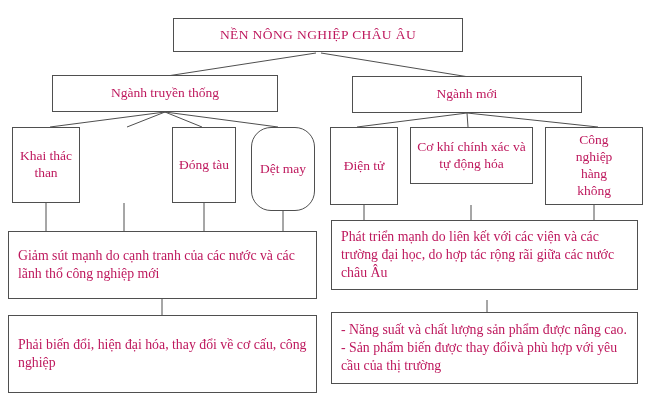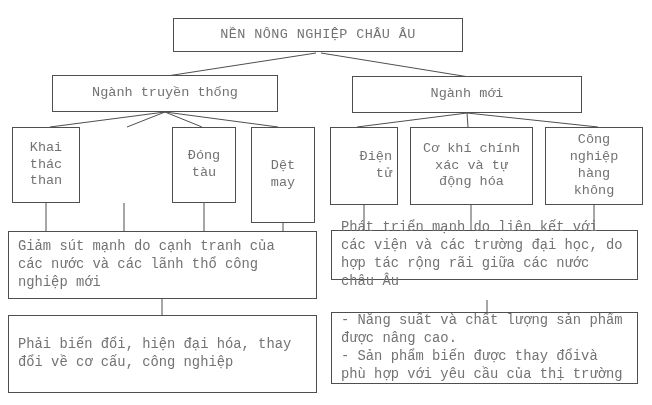--- a/index.html
+++ b/index.html
@@ -1,22 +1,22 @@
 <!DOCTYPE html>
 <html><head>
 <meta charset="utf-8">
 <style>
   html, body { margin: 0; padding: 0; background: #ffffff; }
   #stage {
     position: relative;
     width: 652px;
     height: 405px;
     background: #ffffff;
-    font-family: Liberation Mono, monospace;
-    color: #737373;
+    font-family: Liberation Serif, serif;
+    color: #be185d;
     overflow: hidden;
   }
   #connectors {
     position: absolute;
     left: 0; top: 0;
     width: 652px; height: 405px;
     z-index: 0;
   }
   .box {
     position: absolute;
@@ -84,31 +84,31 @@
 
   <div class="box" style="left:52px; top:75px; width:226px; height:37px;">Ngành truyền thống</div>
 
   <div class="box" style="left:352px; top:76px; width:230px; height:37px;">Ngành mới</div>
 
   <div class="box leaf" style="left:12px; top:127px; width:68px; height:76px;">Khai thác than</div>
 
 
   <div class="box leaf" style="left:172px; top:127px; width:64px; height:76px;">Đóng tàu</div>
 
-  <div class="box leaf" style="left:251px; top:127px; width:64px; height:96px;">Dệt may</div>
+  <div class="box leaf" style="left:251px; top:127px; width:64px; height:84px;border-radius:20px;">Dệt may</div>
 
   <div class="box leaf" style="left:330px; top:127px; width:68px; height:78px;text-align:right;">Điện tử</div>
 
-  <div class="box leaf" style="left:410px; top:127px; width:123px; height:78px;">Cơ khí chính xác và tự động hóa</div>
+  <div class="box leaf" style="left:410px; top:127px; width:123px; height:57px;">Cơ khí chính xác và tự động hóa</div>
 
   <div class="box leaf narrow" style="left:545px; top:127px; width:98px; height:78px;">Công nghiệp hàng không</div>
 
   <div class="box para" style="left:8px; top:231px; width:309px; height:68px;">Giảm sút mạnh do cạnh tranh của các nước và các lãnh thổ công nghiệp mới</div>
 
-  <div class="box para" style="left:331px; top:230px; width:307px; height:50px;">Phát triển mạnh do liên kết với các viện và các trường đại học, do hợp tác rộng rãi giữa các nước châu Âu</div>
+  <div class="box para" style="left:331px; top:220px; width:307px; height:70px;">Phát triển mạnh do liên kết với các viện và các trường đại học, do hợp tác rộng rãi giữa các nước châu Âu</div>
 
   <div class="box para" style="left:8px; top:315px; width:309px; height:78px;">Phải biến đổi, hiện đại hóa, thay đổi về cơ cấu, công nghiệp</div>
 
   <div class="box para" style="left:331px; top:312px; width:307px; height:72px;">
     <div class="lines">
       <div>- Năng suất và chất lượng sản phẩm được nâng cao.</div>
       <div>- Sản phẩm biến được thay đổivà phù hợp với yêu cầu của thị trường</div>
     </div>
   </div>
 

